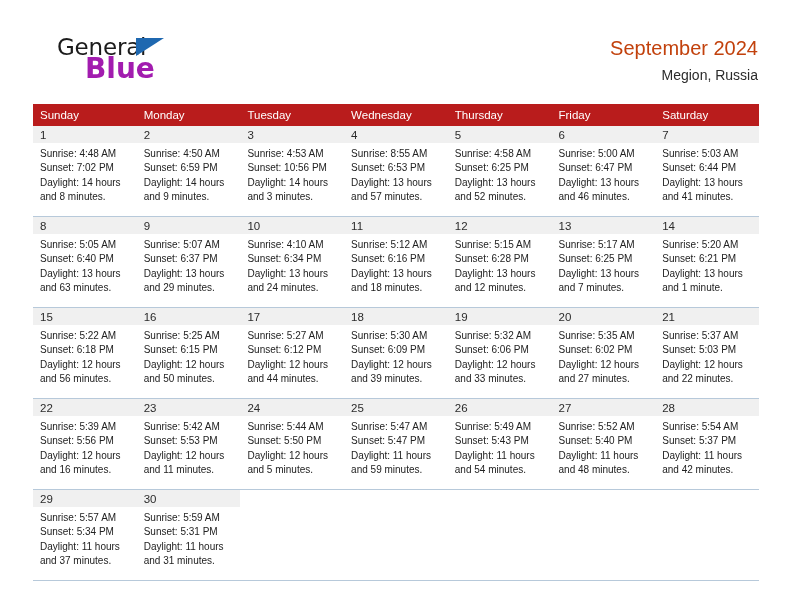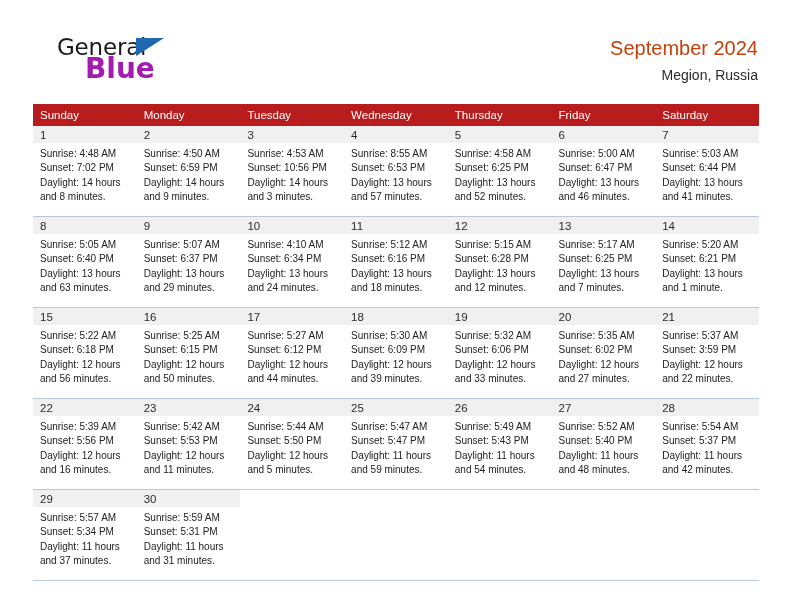--- a/index.html
+++ b/index.html
@@ -370,21 +370,21 @@
                 <div>Sunrise: 5:35 AM</div>
                 <div>Sunset: 6:02 PM</div>
                 <div>Daylight: 12 hours</div>
                 <div>and 27 minutes.</div>
               </div>
             </td>
             <td class="daycell">
               <div class="daynum-band">21</div>
               <div class="day-details">
                 <div>Sunrise: 5:37 AM</div>
-                <div>Sunset: 3:59 PM</div>
+                <div>Sunset: 5:03 PM</div>
                 <div>Daylight: 12 hours</div>
                 <div>and 22 minutes.</div>
               </div>
             </td>
           </tr>
           <tr class="weekrow">
             <td class="daycell">
               <div class="daynum-band">22</div>
               <div class="day-details">
                 <div>Sunrise: 5:39 AM</div>

